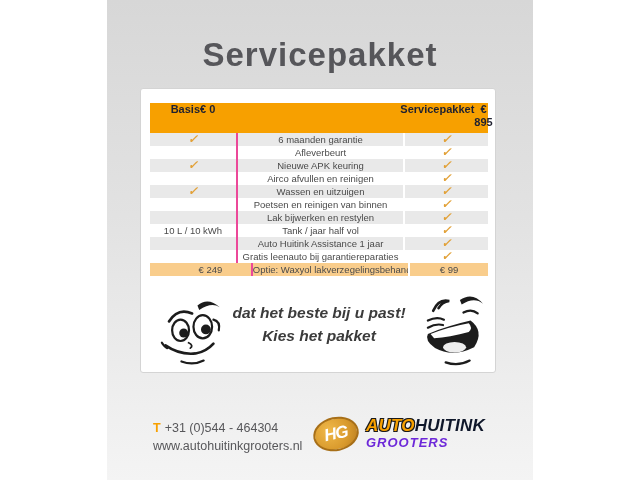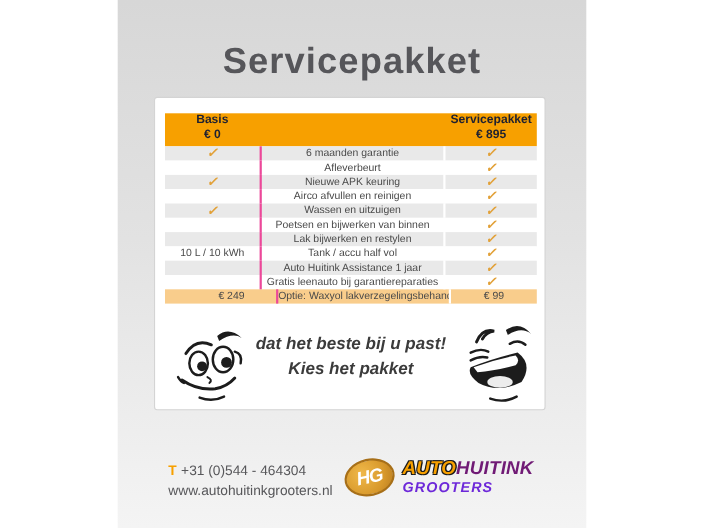--- a/index.html
+++ b/index.html
@@ -6,21 +6,21 @@
   .page{position:relative;width:640px;height:480px;background:#ffffff;overflow:hidden;
         font-family:"Liberation Sans", sans-serif;}
   .band{position:absolute;left:107px;top:0;width:426px;height:480px;
         background:linear-gradient(180deg,#d7d7d7 0%,#e2e2e2 45%,#f4f4f4 100%);}
   .title{position:absolute;left:107px;top:36px;width:426px;text-align:center;
          font-size:33px;font-weight:bold;color:#56565a;letter-spacing:1px;}
   .card{position:absolute;left:140px;top:88px;width:356px;height:285px;
         background:#ffffff;border:1px solid #d4d4d4;border-radius:3px;box-sizing:border-box;}
   .table{position:absolute;left:9px;top:14px;width:338px;}
   .thead{display:flex;height:30px;background:#F7A000;}
-  .thead .col{display:flex;flex-direction:column;text-align:center;
+  .thead .col{display:flex;justify-content:center;text-align:center;
               font-size:11px;font-weight:bold;line-height:13px;color:#1f2130;}
   .col-basis{width:86px;}
   .col-item{width:169px;}
   .col-service{width:83px;}
   .trow{display:flex;height:13px;line-height:13px;font-size:9.5px;color:#4a4a4a;}
   .trow .cell{text-align:center;overflow:hidden;white-space:nowrap;}
   .trow .col-item{border-left:2px solid #ec4899;border-right:2px solid #ffffff;box-sizing:border-box;}
   .row-gray{background:#e9e9e9;}
   .row-white{background:#ffffff;}
   .row-highlight{background:#f9cd8c;padding-left:20px;}
@@ -35,21 +35,21 @@
   .logo{position:absolute;left:313px;top:417px;display:flex;align-items:center;}
   .logo-badge{width:46px;height:34px;border-radius:50%;transform:rotate(-12deg);
               background:radial-gradient(circle at 35% 35%, #f0b94a 0%, #d8992c 60%, #b5791e 100%);
               border:2px solid #a76f18;display:flex;align-items:center;justify-content:center;
               color:#ffffff;font-weight:bold;font-style:italic;font-size:17px;letter-spacing:-1px;
               box-sizing:border-box;margin-right:7px;}
   .logo-text{line-height:17px;font-weight:bold;font-style:italic;letter-spacing:0.2px;}
   .logo-line1{font-size:17px;}
   .logo-auto{color:#F7A000;
     text-shadow:-1px -1px 0 #1a1a1a,1px -1px 0 #1a1a1a,-1px 1px 0 #1a1a1a,1px 1px 0 #1a1a1a;margin-top:32px;}
-  .logo-huitink{color:#701a75;}
+  .logo-huitink{color:#0f172a;}
   .logo-line2{font-size:13px;color:#6d28d9;letter-spacing:1px;}
   svg .ln{fill:none;stroke:#1c1c1c;stroke-linecap:round;}
 </style>
 </head>
 <body>
 
 <div class="page">
   <div class="band"></div>
 
   <div class="title">Servicepakket</div>
@@ -88,31 +88,31 @@
     <div class="cell col-item">Airco afvullen en reinigen</div>
     <div class="cell col-service check">✓</div>
   </div>
           <div class="trow row-gray">
     <div class="cell col-basis check">✓</div>
     <div class="cell col-item">Wassen en uitzuigen</div>
     <div class="cell col-service check">✓</div>
   </div>
           <div class="trow row-white">
     <div class="cell col-basis"></div>
-    <div class="cell col-item">Poetsen en bijwerken van binnen</div>
+    <div class="cell col-item">Poetsen en reinigen van binnen</div>
     <div class="cell col-service check">✓</div>
   </div>
           <div class="trow row-gray">
     <div class="cell col-basis"></div>
     <div class="cell col-item">Lak bijwerken en restylen</div>
     <div class="cell col-service check">✓</div>
   </div>
           <div class="trow row-white">
     <div class="cell col-basis">10 L / 10 kWh</div>
-    <div class="cell col-item">Tank / accu half vol</div>
+    <div class="cell col-item">Tank / jaar half vol</div>
     <div class="cell col-service check">✓</div>
   </div>
           <div class="trow row-gray">
     <div class="cell col-basis"></div>
     <div class="cell col-item">Auto Huitink Assistance 1 jaar</div>
     <div class="cell col-service check">✓</div>
   </div>
           <div class="trow row-white">
     <div class="cell col-basis"></div>
     <div class="cell col-item">Gratis leenauto bij garantiereparaties</div>

